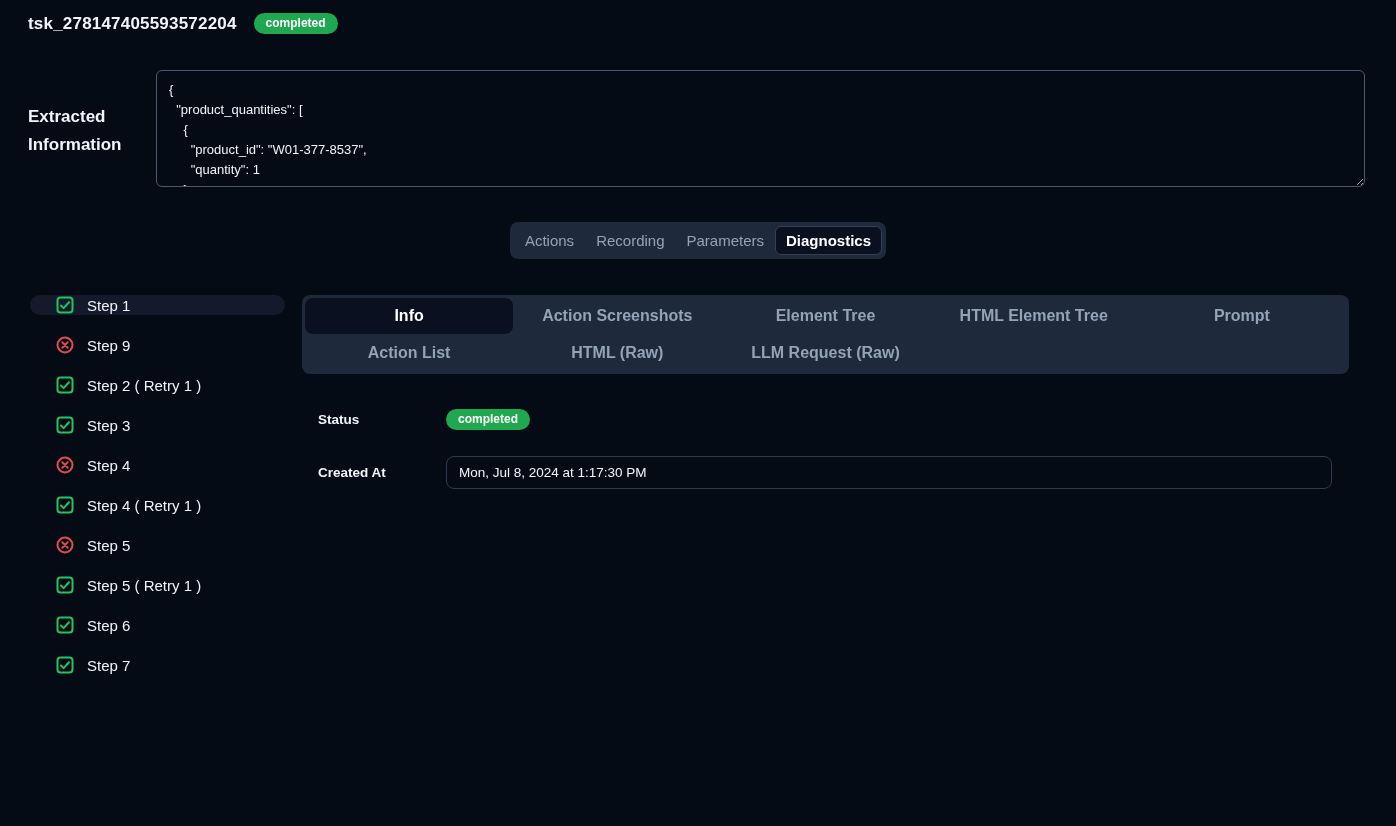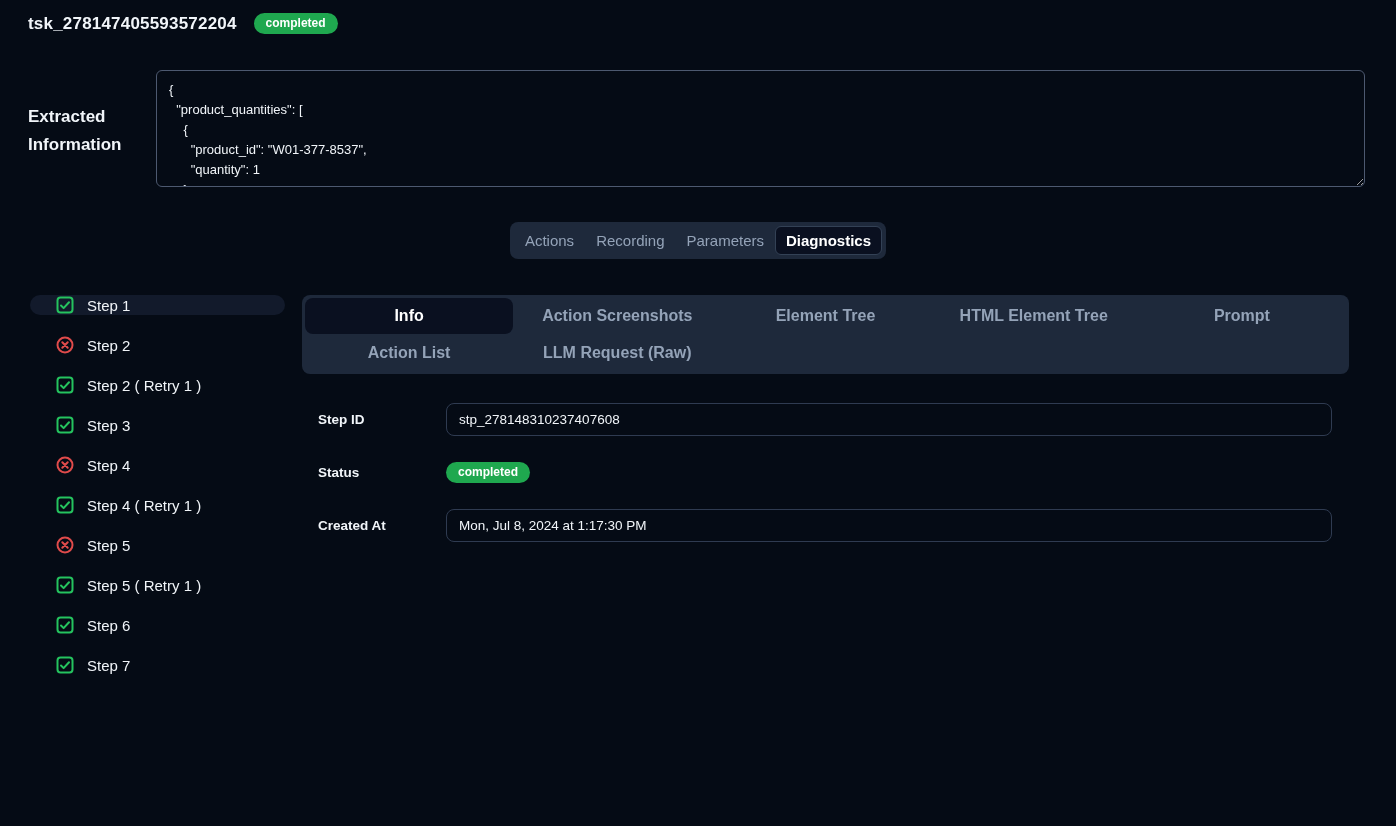--- a/index.html
+++ b/index.html
@@ -145,21 +145,21 @@
       <span class="step-label">Step 1</span>
     </div>
     <div class="step-item" data-selected="false">
       <span class="step-icon" data-status="error">
 
         <svg class="ic-x" viewBox="0 0 18 18">
             <circle cx="9" cy="9" r="7.5"></circle>
             <path d="M6.3 6.3l5.4 5.4M11.7 6.3l-5.4 5.4"></path>
           </svg>
       </span>
-      <span class="step-label">Step 2</span>
+      <span class="step-label">Step 9</span>
     </div>
     <div class="step-item" data-selected="false">
       <span class="step-icon" data-status="success">
         <svg class="ic-check" viewBox="0 0 18 18">
             <rect x="1.5" y="1.5" width="15" height="15" rx="3"></rect>
             <path d="M5 9.5l2.6 2.6L13 6.2"></path>
           </svg>
 
       </span>
       <span class="step-label">Step 2 ( Retry 1 )</span>
@@ -238,29 +238,26 @@
 
   <main class="panel">
 
     <nav class="sub-tabs">
       <div class="sub-tab" data-active="true">Info</div>
       <div class="sub-tab" data-active="false">Action Screenshots</div>
       <div class="sub-tab" data-active="false">Element Tree</div>
       <div class="sub-tab" data-active="false">HTML Element Tree</div>
       <div class="sub-tab" data-active="false">Prompt</div>
       <div class="sub-tab" data-active="false">Action List</div>
+      <div class="sub-tab" data-active="false">HTML (Raw)</div>
       <div class="sub-tab" data-active="false">LLM Request (Raw)</div>
       <div class="sub-tab-spacer"></div>
     </nav>
 
     <div class="info-form">
-      <div class="form-row">
-        <div class="form-label">Step ID</div>
-        <div class="form-input">stp_278148310237407608</div>
-      </div>
       <div class="form-row">
         <div class="form-label">Status</div>
         <span class="badge">completed</span>
       </div>
       <div class="form-row">
         <div class="form-label">Created At</div>
         <div class="form-input">Mon, Jul 8, 2024 at 1:17:30 PM</div>
       </div>
     </div>
 

